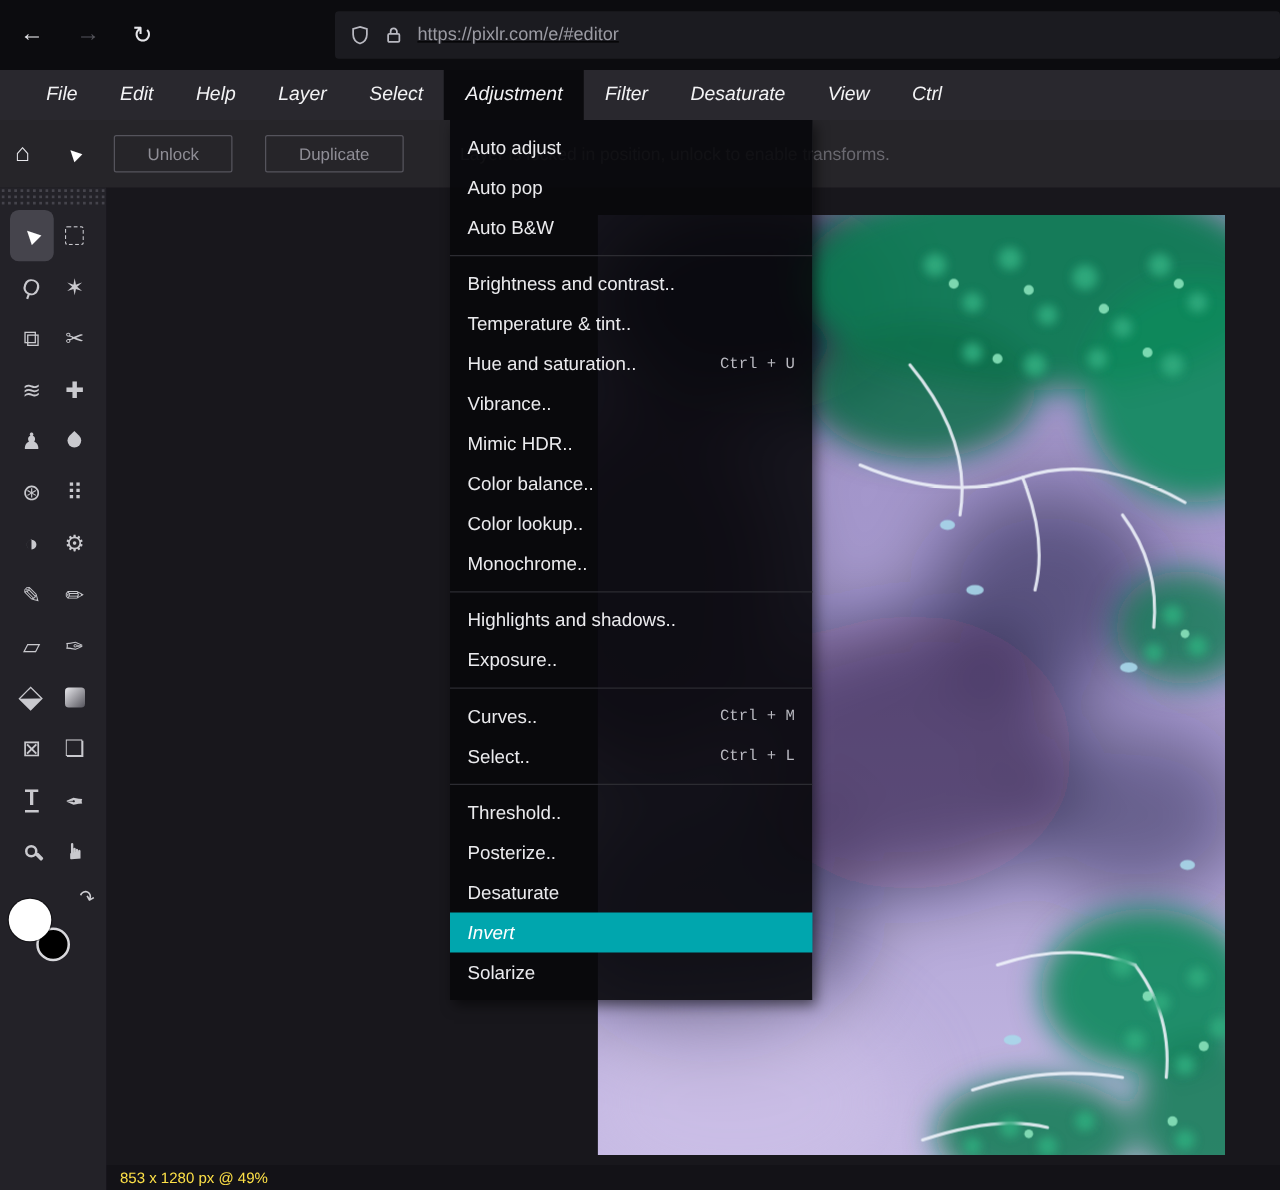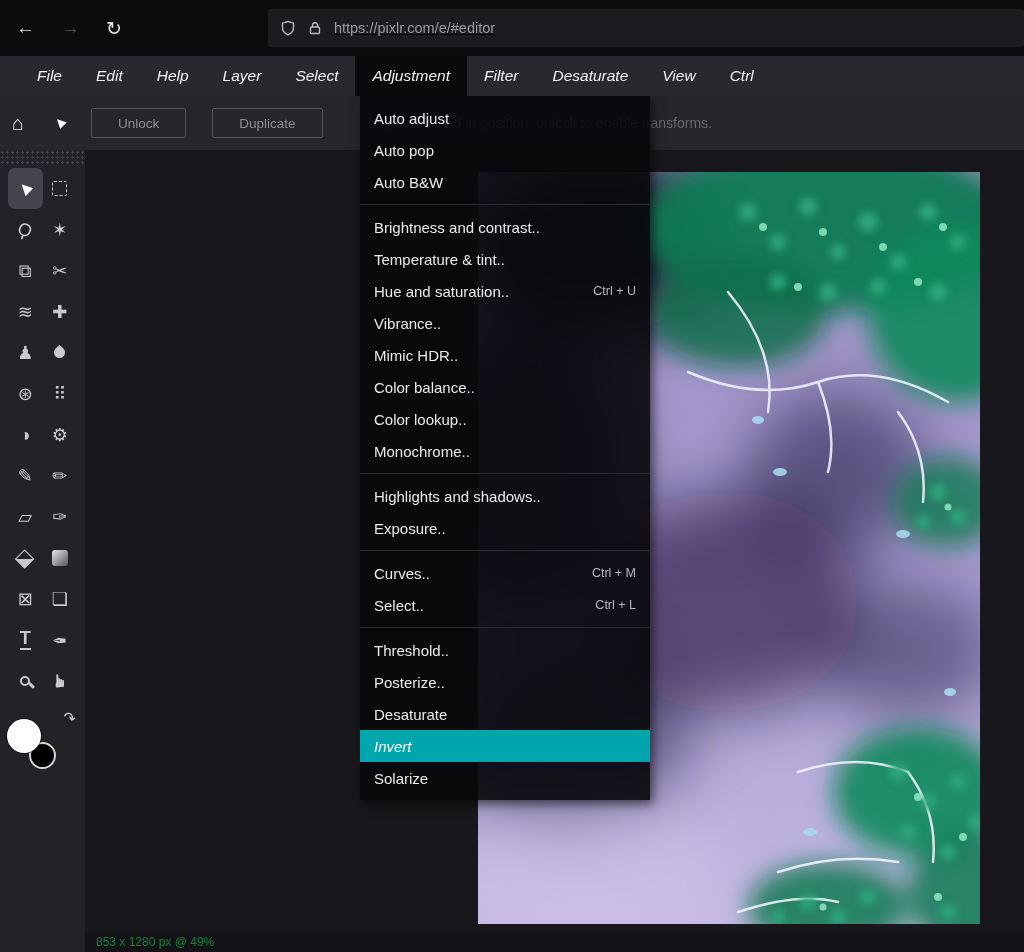--- a/index.html
+++ b/index.html
@@ -41,21 +41,21 @@
     font-family:"Liberation Sans",sans-serif; cursor:pointer;
   }
   .lock-message { position:absolute; left:368px; top:0; height:54px; display:flex; align-items:center; color:#6a6970; font-size:14px; }
   
   .dropdown {
     position:absolute; left:360px; top:96px; width:290px; z-index:6;
     background:rgba(8,8,11,0.90); padding:6px 0; box-shadow:3px 4px 10px rgba(0,0,0,.55);
   }
   .dd-item { display:flex; align-items:center; height:32px; padding:0 14px; color:#ebebee; font-size:15px; cursor:default;justify-content:flex-end; }
   .dd-label { flex:1; white-space:nowrap; }
-  .dd-shortcut { color:#b9b9c0; font-size:12.5px; }
+  .dd-shortcut { color:#b9b9c0; font-size:12.5px;font-family:Liberation Mono, monospace; }
   .dd-item.highlighted { background:var(--accent,#00a6ae); color:#fff;font-style:italic; }
   .dd-divider { height:1px; background:#2c2c32; margin:6px 0; }
   
   .tool-sidebar { position:absolute; left:0; top:150px; bottom:0; width:85px; background:#232228; z-index:4; }
   .dots { height:16px; background-image:radial-gradient(#45444c 1px, transparent 1.3px); background-size:5px 5px; }
   .tools-grid { display:grid; grid-template-columns:1fr 1fr; padding:2px 8px 0; }
   .tool { height:41px; display:flex; align-items:center; justify-content:center; color:#c9c9ce; font-size:18px; cursor:pointer; }
   .tool.active { background:#45444c; border-radius:7px; color:#fff; }
   .tool .glyph { display:inline-block; line-height:1; }
   .tool-text { font-weight:bold; border-bottom:2px solid #c9c9ce; line-height:1; padding-bottom:1px; }
@@ -67,21 +67,21 @@
   
   .swatches { position:relative; height:82px; margin-top:6px; }
   .swatch { position:absolute; border-radius:50%; cursor:pointer; }
   .swatch.fg { width:34px; height:34px; left:7px; top:12px; background:var(--fg-swatch,#fff); z-index:2; box-shadow:0 0 0 1px rgba(0,0,0,.45); }
   .swatch.bg { width:27px; height:27px; left:29px; top:35px; background:var(--bg-swatch,#000); border:2.5px solid #d8d8dc; z-index:1; }
   .swap { position:absolute; right:9px; top:2px; color:#cfcfd4; font-size:15px; transform:rotate(15deg); cursor:pointer; }
   
   .canvas-area { position:absolute; left:85px; top:150px; right:0; bottom:0; background:#18171c; z-index:1; }
   .canvas-image { position:absolute; left:393px; top:22px; width:502px; height:752px; overflow:hidden; }
   .statusbar { position:absolute; left:85px; right:0; bottom:0; height:20px; background:#131217; display:flex; align-items:center; padding-left:11px; z-index:2; }
-  .statusbar span { color:#15803d; font-size:12px; }
+  .statusbar span { color:#fde047; font-size:12px; }
 </style>
 </head>
 <body>
 
 <div id="app">
 
   <div class="browser-bar">
     <span class="nav-btn">←</span>
     <span class="nav-btn dim">→</span>
     <span class="nav-btn">↻</span>

